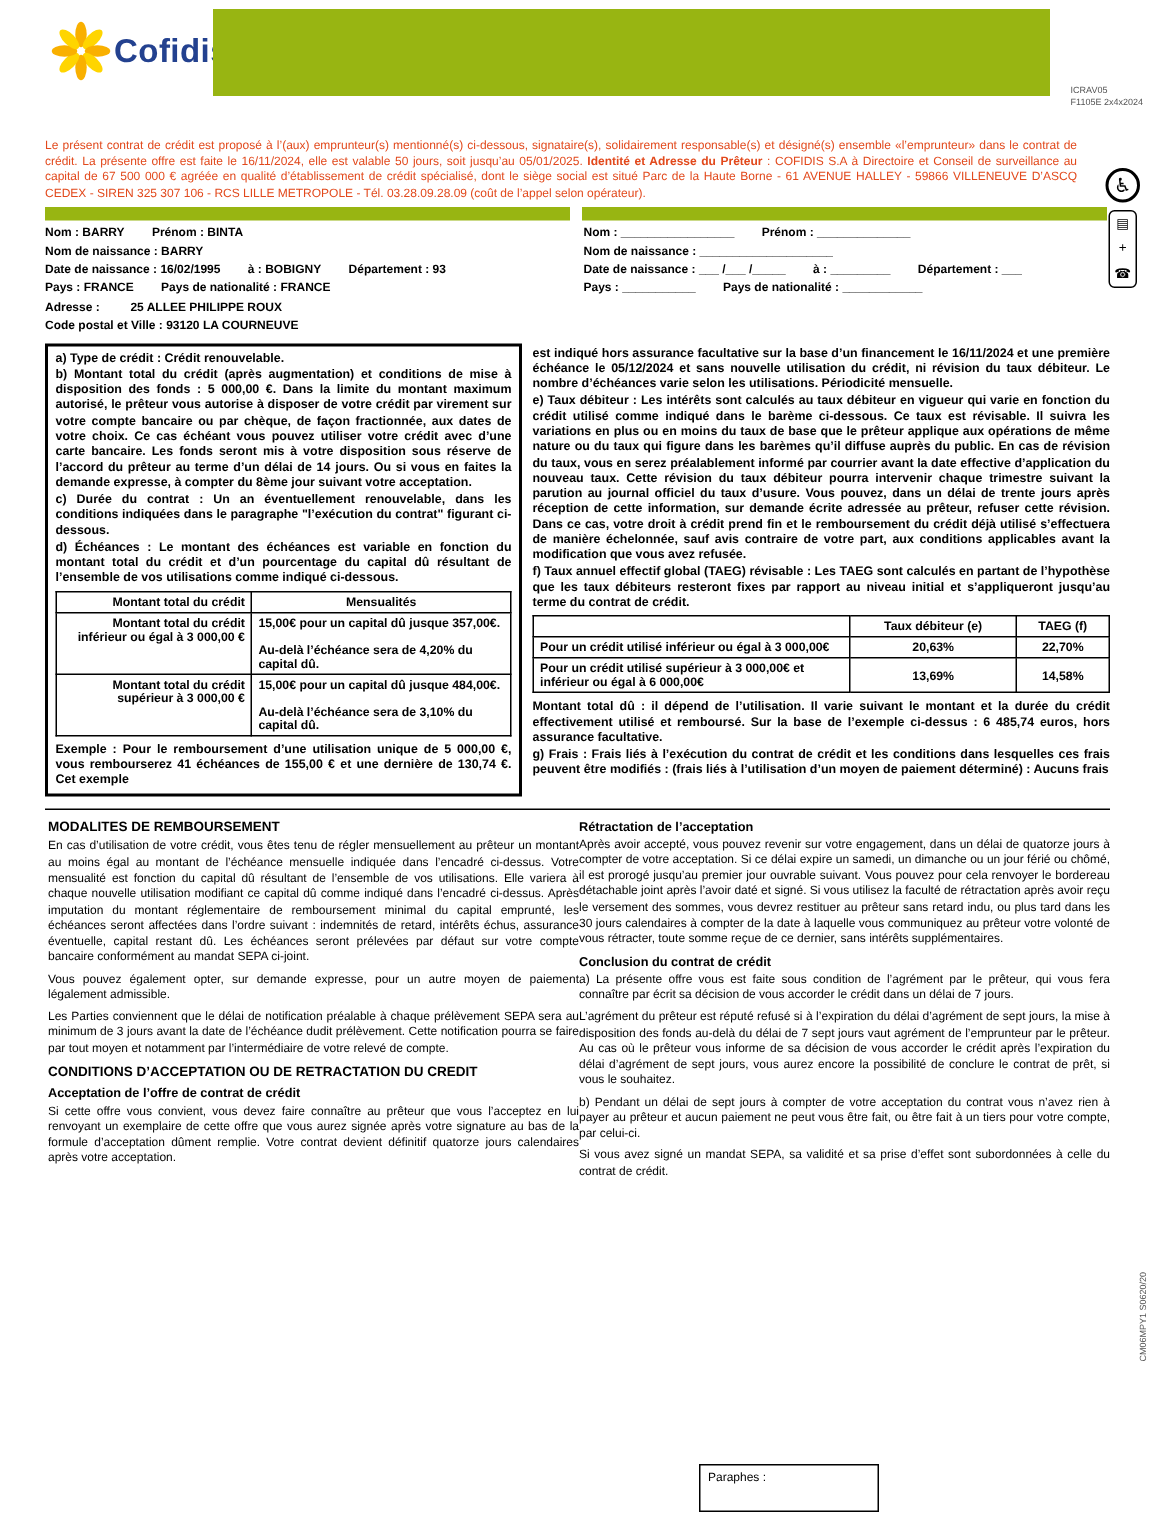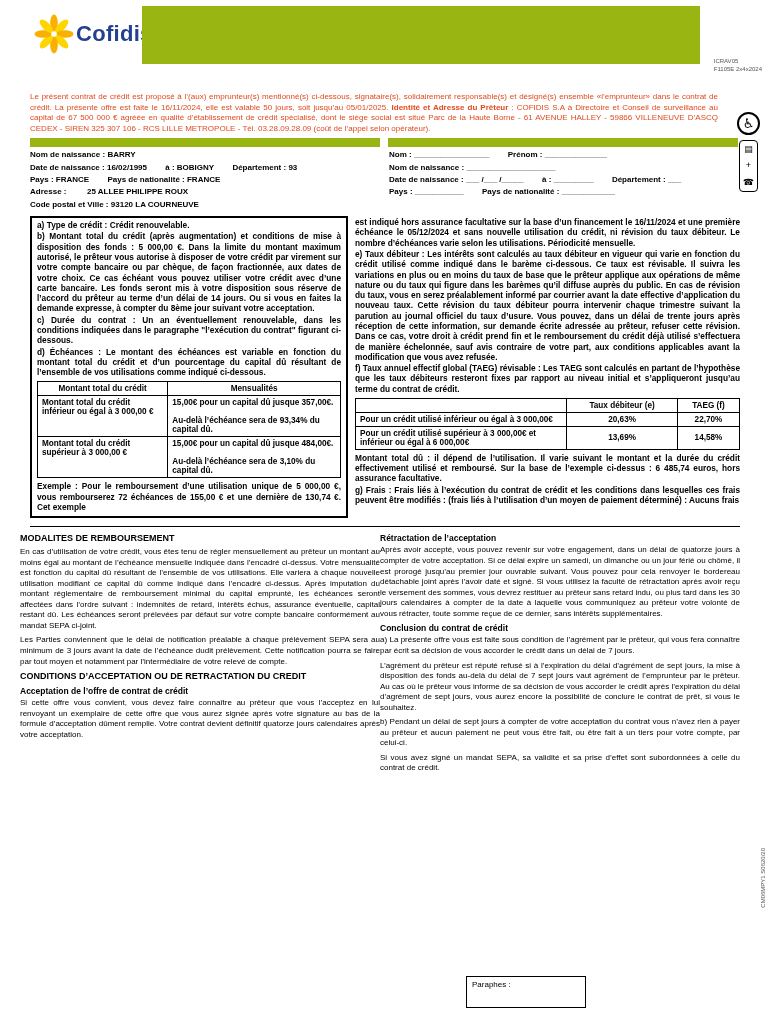--- a/index.html
+++ b/index.html
@@ -37,30 +37,30 @@
 
   
   .encadre { display:flex; gap:7px; margin:5px 28px 0 30px; }
   .enc-left { width:318px; border:2px solid #000; padding:2px 5px 3px 5px; }
   .enc-right { flex:1; padding-top:1px; }
   .enc-left p, .enc-right p { font-size:8.3px; font-weight:bold; line-height:1.24; text-align:justify; margin-bottom:1px; }
 
   table { border-collapse:collapse; width:100%; margin:4px 0 3px 0; }
   th, td { border:1.8px solid #000; font-size:8.2px; font-weight:bold; padding:2px 4px; vertical-align:top; text-align:left; }
   th { text-align:center; }
-  .t1 .c1 { width:43%; }
+  .t1 .c1 { width:43%;text-align:right; }
   .cell-gap { display:block; margin-top:9px; }
   .t2 .c-lbl { width:55%; }
   .t2 .num { text-align:center; vertical-align:middle; }
 
   
   .divider { border-top:1.5px solid #000; margin:8px 28px 3px 30px; }
 
   
-  .lower { display:flex; margin:2px 28px 0 20px; }
+  .lower { display:flex; margin:2px 28px 0 32px; }
   .lcol { flex:1; font-size:8px; line-height:1.32; }
   .lcol p { text-align:justify; margin-bottom:4px; }
   h3.sec { font-size:9px; font-weight:bold; margin:3px 0 2px 0; }
   h4.sub { font-size:8.5px; font-weight:bold; margin:3px 0 1px 0; }
 
   
   .paraphes-box { position:absolute; left:466px; bottom:16px; width:120px; height:32px; border:1.2px solid #000; font-size:8px; padding:3px 5px; }
 </style>
 </head>
 <body>
@@ -103,20 +103,26 @@
   <div class="side-code">CM06MPY1 S0620/20</div>
 
   <div class="borrowers">
     <div class="green-bar">
         <span></span>
         <span></span>
       </div>
     <div class="borrower-cols">
       <div class="bcol">
         <div class="frow">
+          <span class="flabel">Nom :</span>
+          <span>BARRY</span><span class="fsep"></span>
+          <span class="flabel">Prénom :</span>
+          <span>BINTA</span>
+        </div>
+        <div class="frow">
           <span class="flabel">Nom de naissance :</span>
           <span>BARRY</span>
         </div>
         <div class="frow">
           <span class="flabel">Date de naissance :</span>
           <span>16/02/1995</span><span class="fsep"></span>
           <span class="flabel">à :</span>
           <span>BOBIGNY</span><span class="fsep"></span>
           <span class="flabel">Département :</span>
           <span>93</span>
@@ -177,33 +183,33 @@
           <tr>
             <th class="c1">Montant total du crédit</th>
             <th>Mensualités</th>
           </tr>
         </thead>
         <tbody>
           <tr>
             <td class="c1">Montant total du crédit inférieur ou égal à 3 000,00 €</td>
             <td>
               <span>15,00€ pour un capital dû jusque 357,00€.</span>
-              <span class="cell-gap">Au-delà l’échéance sera de 93,34% du capital dû.</span>
+              <span class="cell-gap">Au-delà l’échéance sera de 4,20% du capital dû.</span>
             </td>
           </tr>
           <tr>
             <td class="c1">Montant total du crédit supérieur à 3 000,00 €</td>
             <td>
               <span>15,00€ pour un capital dû jusque 484,00€.</span>
               <span class="cell-gap">Au-delà l’échéance sera de 3,10% du capital dû.</span>
             </td>
           </tr>
         </tbody>
       </table>
-      <p>Exemple : Pour le remboursement d’une utilisation unique de 5 000,00 €, vous rembourserez 72 échéances de 155,00 € et une dernière de 130,74 €. Cet exemple</p>
+      <p>Exemple : Pour le remboursement d’une utilisation unique de 5 000,00 €, vous rembourserez 41 échéances de 155,00 € et une dernière de 130,74 €. Cet exemple</p>
     </div>
     <div class="enc-right">
       <p>est indiqué hors assurance facultative sur la base d’un financement le 16/11/2024 et une première échéance le 05/12/2024 et sans nouvelle utilisation du crédit, ni révision du taux débiteur. Le nombre d’échéances varie selon les utilisations. Périodicité mensuelle.</p>
       <p>e) Taux débiteur : Les intérêts sont calculés au taux débiteur en vigueur qui varie en fonction du crédit utilisé comme indiqué dans le barème ci-dessous. Ce taux est révisable. Il suivra les variations en plus ou en moins du taux de base que le prêteur applique aux opérations de même nature ou du taux qui figure dans les barèmes qu’il diffuse auprès du public. En cas de révision du taux, vous en serez préalablement informé par courrier avant la date effective d’application du nouveau taux. Cette révision du taux débiteur pourra intervenir chaque trimestre suivant la parution au journal officiel du taux d’usure. Vous pouvez, dans un délai de trente jours après réception de cette information, sur demande écrite adressée au prêteur, refuser cette révision. Dans ce cas, votre droit à crédit prend fin et le remboursement du crédit déjà utilisé s’effectuera de manière échelonnée, sauf avis contraire de votre part, aux conditions applicables avant la modification que vous avez refusée.</p>
       <p>f) Taux annuel effectif global (TAEG) révisable : Les TAEG sont calculés en partant de l’hypothèse que les taux débiteurs resteront fixes par rapport au niveau initial et s’appliqueront jusqu’au terme du contrat de crédit.</p>
       <table class="t2">
         <thead>
           <tr>
             <th class="c-lbl"></th>
             <th>Taux débiteur (e)</th>
@@ -227,20 +233,21 @@
       <p>g) Frais : Frais liés à l’exécution du contrat de crédit et les conditions dans lesquelles ces frais peuvent être modifiés : (frais liés à l’utilisation d’un moyen de paiement déterminé) : Aucuns frais</p>
     </div>
   </div>
 
   <div class="divider"></div>
 
   <div class="lower">
     <div class="lcol">
       <h3 class="sec">MODALITES DE REMBOURSEMENT</h3>
       <p>En cas d’utilisation de votre crédit, vous êtes tenu de régler mensuellement au prêteur un montant au moins égal au montant de l’échéance mensuelle indiquée dans l’encadré ci-dessus. Votre mensualité est fonction du capital dû résultant de l’ensemble de vos utilisations. Elle variera à chaque nouvelle utilisation modifiant ce capital dû comme indiqué dans l’encadré ci-dessus. Après imputation du montant réglementaire de remboursement minimal du capital emprunté, les échéances seront affectées dans l’ordre suivant : indemnités de retard, intérêts échus, assurance éventuelle, capital restant dû. Les échéances seront prélevées par défaut sur votre compte bancaire conformément au mandat SEPA ci-joint.</p>
+      <p>Vous pouvez également opter, sur demande expresse, pour un autre moyen de paiement légalement admissible.</p>
       <p>Les Parties conviennent que le délai de notification préalable à chaque prélèvement SEPA sera au minimum de 3 jours avant la date de l’échéance dudit prélèvement. Cette notification pourra se faire par tout moyen et notamment par l’intermédiaire de votre relevé de compte.</p>
       <h3 class="sec">CONDITIONS D’ACCEPTATION OU DE RETRACTATION DU CREDIT</h3>
       <h4 class="sub">Acceptation de l’offre de contrat de crédit</h4>
       <p>Si cette offre vous convient, vous devez faire connaître au prêteur que vous l’acceptez en lui renvoyant un exemplaire de cette offre que vous aurez signée après votre signature au bas de la formule d’acceptation dûment remplie. Votre contrat devient définitif quatorze jours calendaires après votre acceptation.</p>
     </div>
     <div class="lcol">
       <h4 class="sub">Rétractation de l’acceptation</h4>
       <p>Après avoir accepté, vous pouvez revenir sur votre engagement, dans un délai de quatorze jours à compter de votre acceptation. Si ce délai expire un samedi, un dimanche ou un jour férié ou chômé, il est prorogé jusqu’au premier jour ouvrable suivant. Vous pouvez pour cela renvoyer le bordereau détachable joint après l’avoir daté et signé. Si vous utilisez la faculté de rétractation après avoir reçu le versement des sommes, vous devrez restituer au prêteur sans retard indu, ou plus tard dans les 30 jours calendaires à compter de la date à laquelle vous communiquez au prêteur votre volonté de vous rétracter, toute somme reçue de ce dernier, sans intérêts supplémentaires.</p>
       <h4 class="sub">Conclusion du contrat de crédit</h4>
       <p>a) La présente offre vous est faite sous condition de l’agrément par le prêteur, qui vous fera connaître par écrit sa décision de vous accorder le crédit dans un délai de 7 jours.</p>

